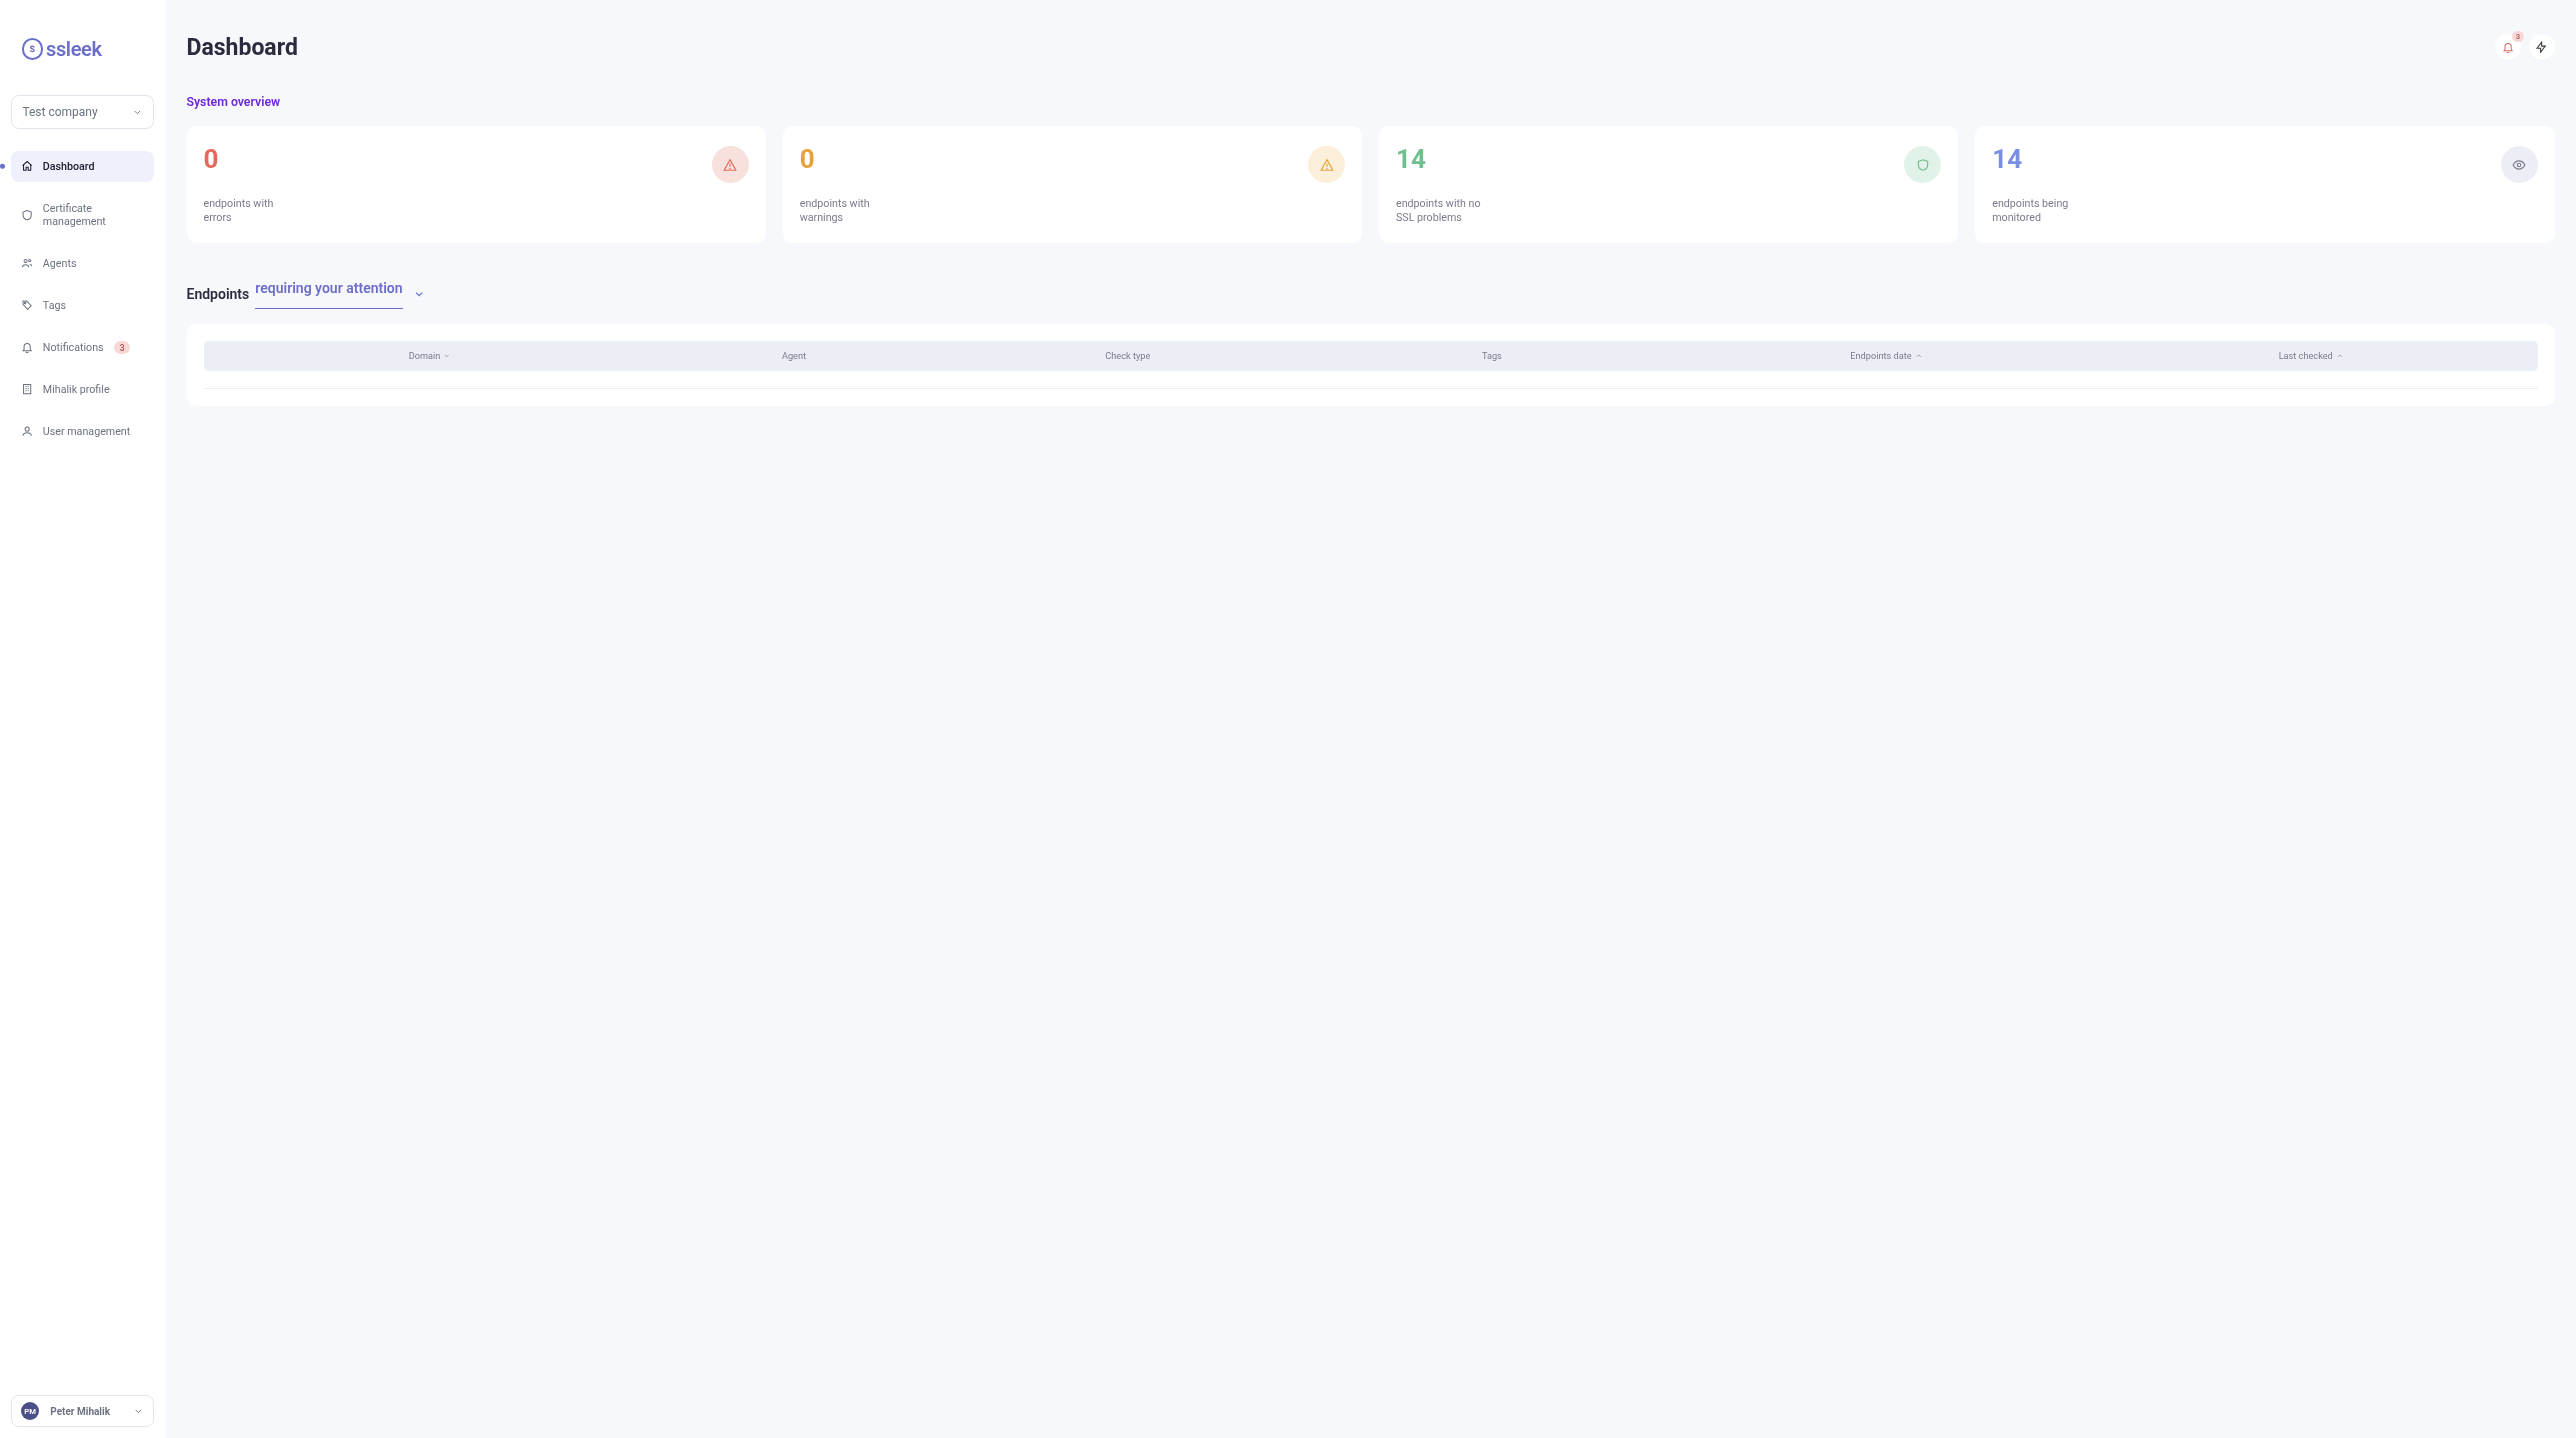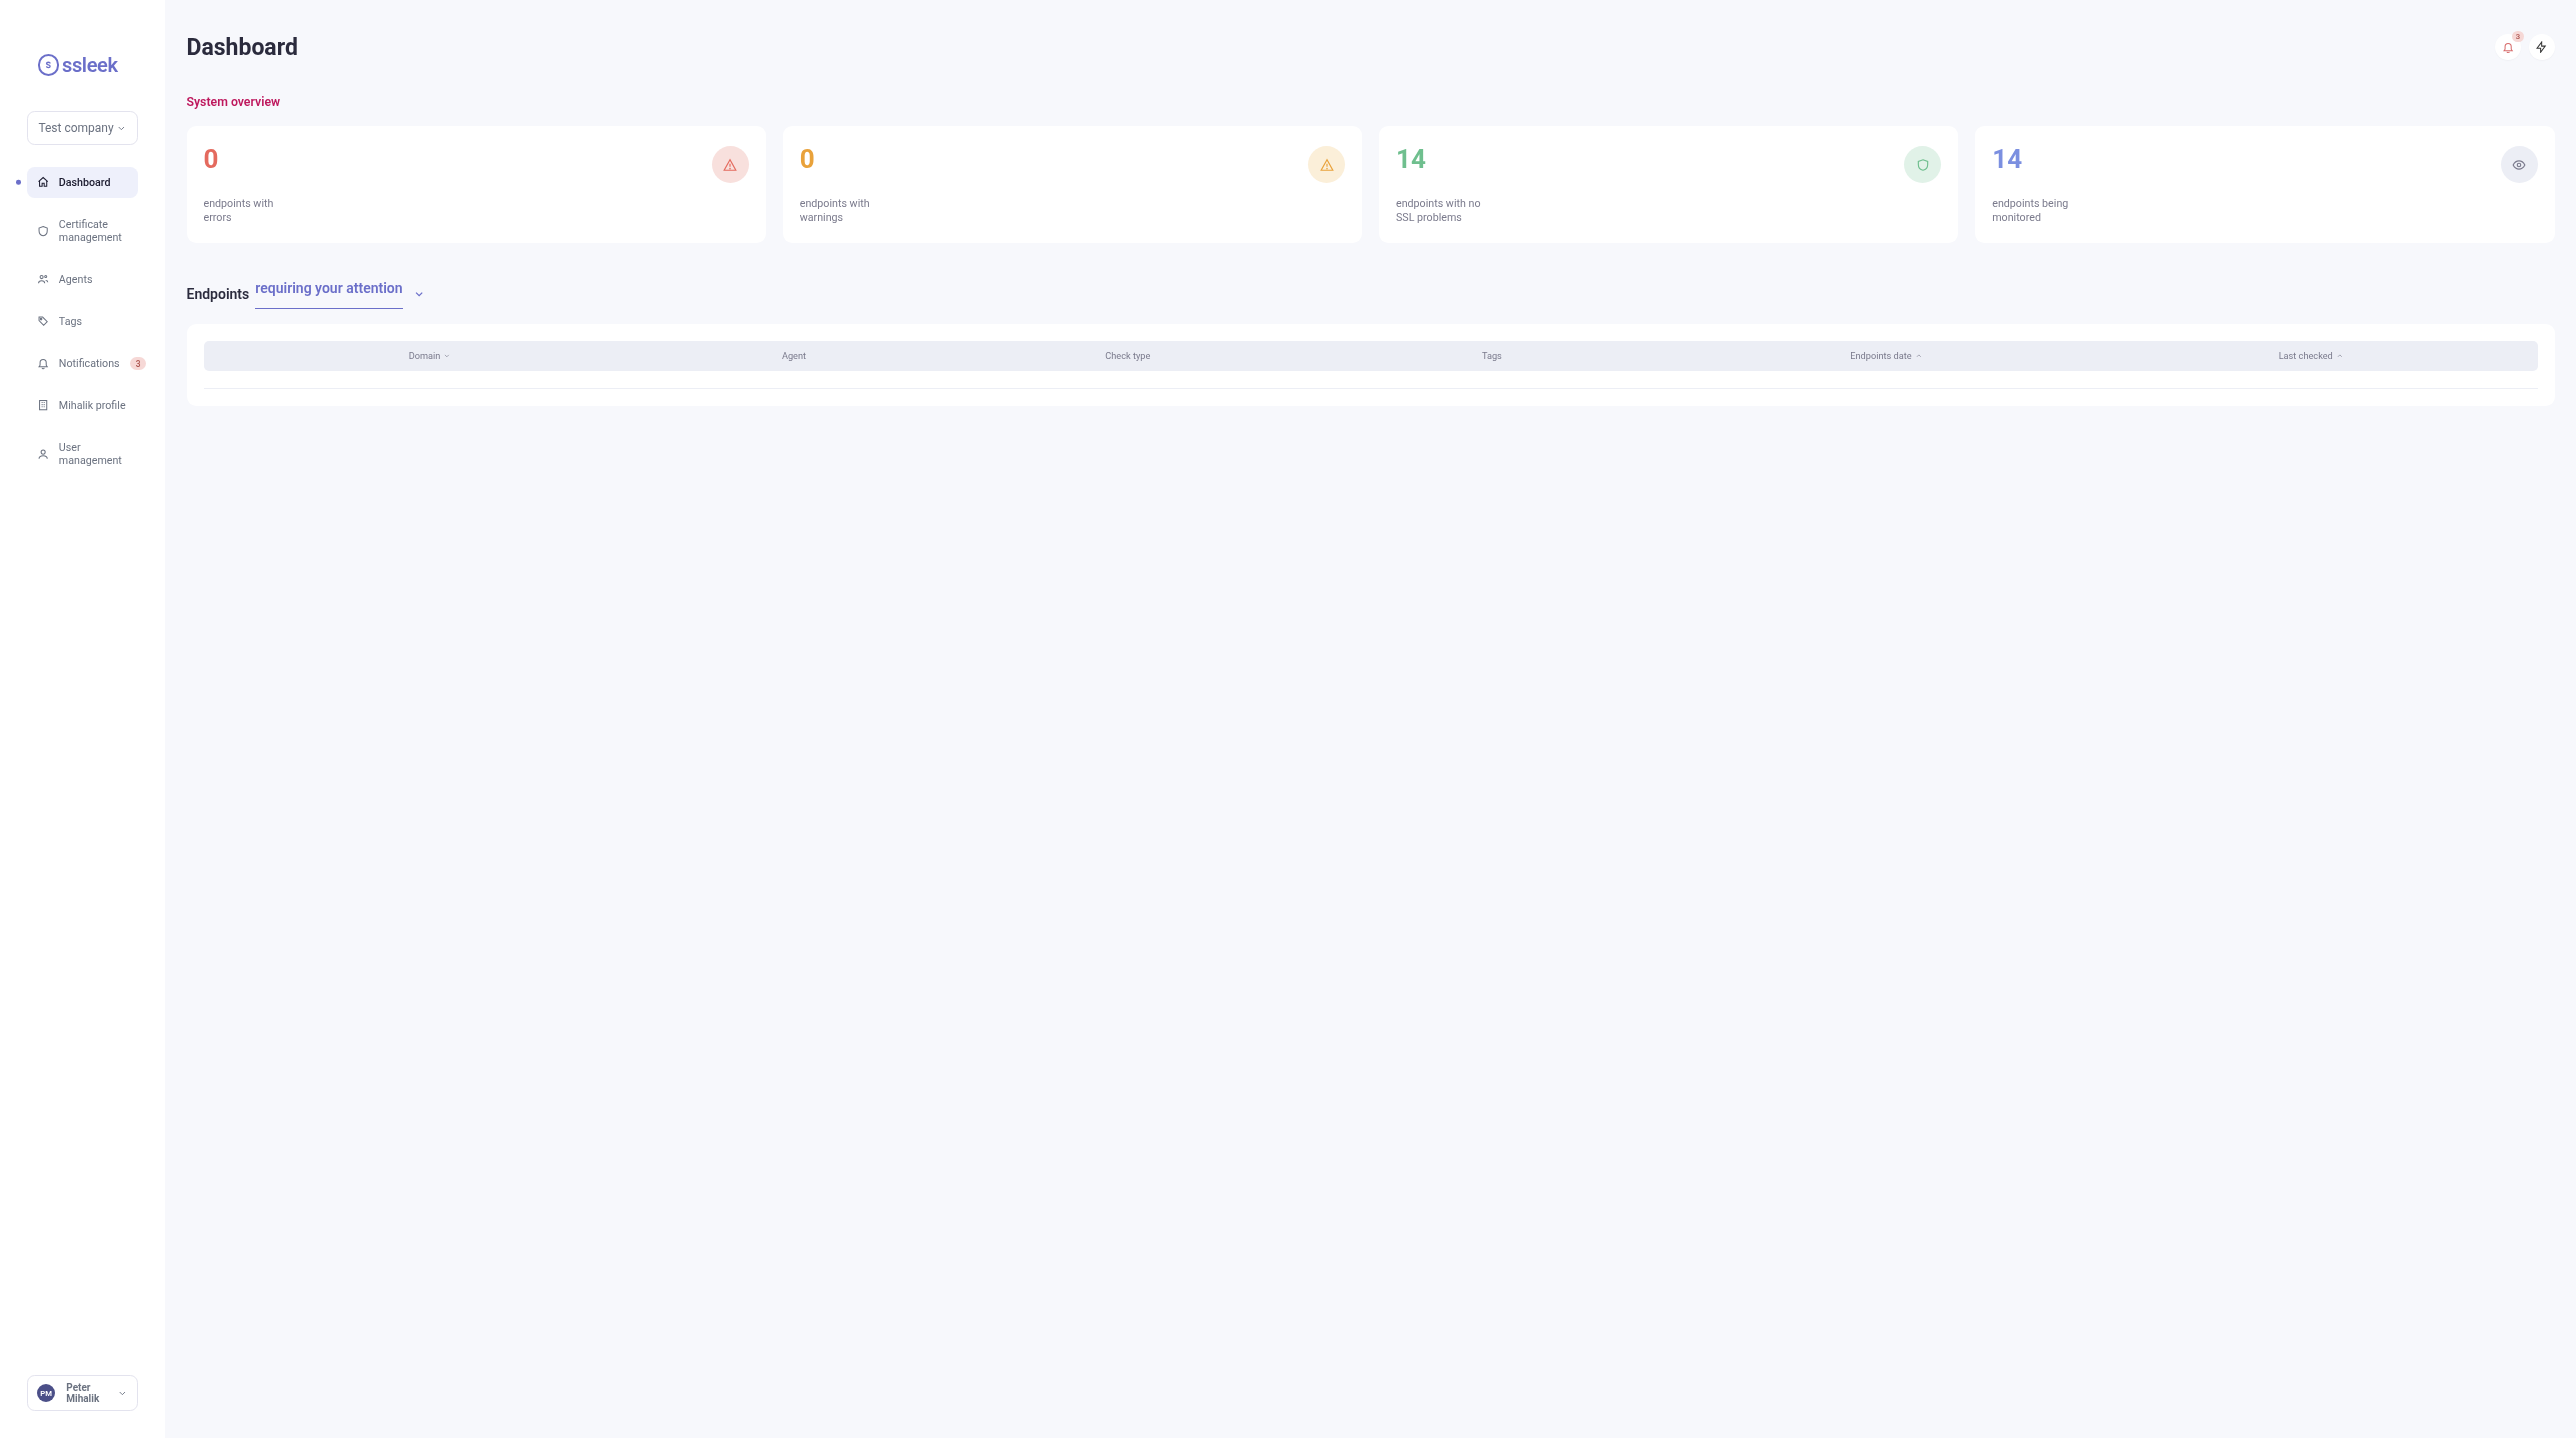--- a/index.html
+++ b/index.html
@@ -10,21 +10,21 @@
     color: #1a1a2e;
     font-size: 10.7px;
   }
   .app { display: flex; height: 100vh; }
   
   .sidebar {
     width: 165px;
     background: #ffffff;
     display: flex;
     flex-direction: column;
-    padding: 16px;
+    padding: 0;
     position: relative;
   }
   .logo-wrap { padding: 37px 21.5px 18.4px 21.5px; }
   .logo { display: flex; align-items: center; gap: 3.1px; color: #6b6fc9; }
   .logo-mark {
     width: 21.5px; height: 21.5px; border: 2.3px solid #6b6fc9; border-radius: 50%;
     display: flex; align-items: center; justify-content: center; font-size: 10.7px; font-weight: 700;
   }
   .logo-text { font-size: 20px; font-weight: 600; letter-spacing: -0.4px; }
   .company-select {
@@ -76,21 +76,21 @@
     cursor: pointer; color: #555;
     box-shadow: 0 0.8px 1.5px rgba(0,0,0,0.04);
   }
   .icon-btn .badge-dot {
     position: absolute; top: -3.1px; right: -3.1px;
     background: #f6d8d6; color: #b05a55; font-size: 7.7px; font-weight: 600;
     border-radius: 766px; padding: 0.8px 3.8px;
   }
   .bell-color { color: #d66a6a; }
   
-  .section-title { font-size: 12.3px; font-weight: 600; color: #be185d; margin-bottom: 17px; }
+  .section-title { font-size: 12.3px; font-weight: 600; color: #6d28d9; margin-bottom: 17px; }
   
   .cards { display: grid; grid-template-columns: repeat(4, 1fr); gap: 17px; margin-bottom: 37px; }
   .card {
     background: #fff; border-radius: 9.2px; padding: 20px 17px 17px 17px;
     display: flex; flex-direction: column; justify-content: space-between;
     min-height: 107px;
   }
   .card-top { display: flex; justify-content: space-between; align-items: flex-start; }
   .card-value { font-size: 26px; font-weight: 700; line-height: 1; }
   .card-icon { width: 37px; height: 37px; border-radius: 50%; display: flex; align-items: center; justify-content: center; }

